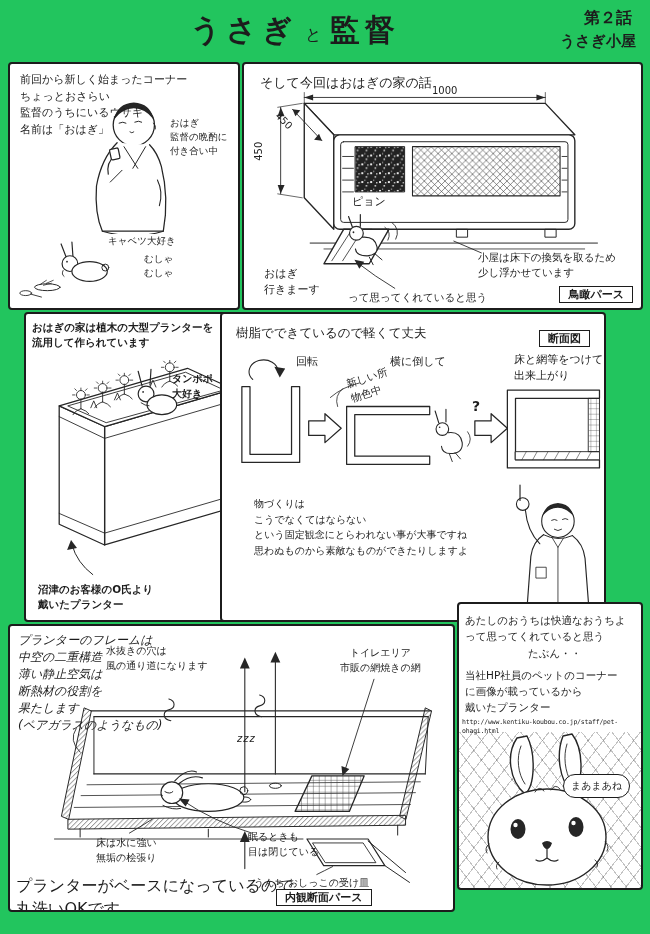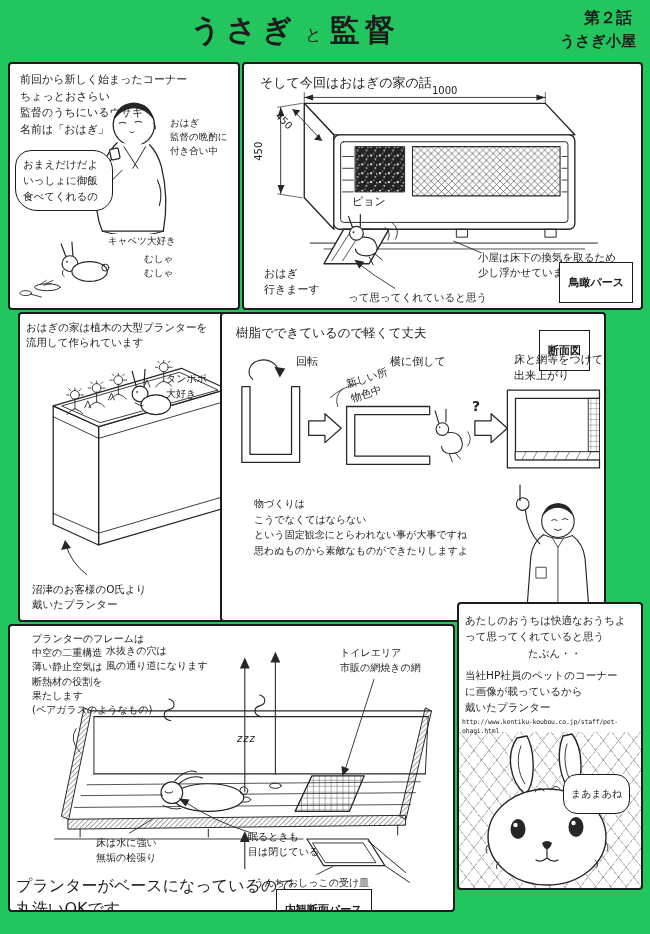--- a/index.html
+++ b/index.html
@@ -11,28 +11,28 @@
   .hdr-title { position:absolute; left:60px; top:10px; width:470px; text-align:center; white-space:nowrap; }
   .t-big { font-size:30px; font-weight:bold; letter-spacing:5px; }
   .t-and { font-size:16px; margin:0 8px; }
   .hdr-ep { position:absolute; right:18px; top:8px; font-size:16px; font-weight:bold; }
   .hdr-ep2 { position:absolute; right:14px; top:32px; font-size:15px; font-weight:bold; }
 
   
   .panel { position:absolute; border:2px solid #1c1c1c; border-radius:4px; background:#fff; overflow:hidden; }
   #panel1 { left:8px;  top:62px;  width:232px; height:248px; }
   #panel2 { left:242px; top:62px;  width:401px; height:248px; }
-  #panel3 { left:18px;  top:312px; width:254px; height:310px; }
+  #panel3 { left:24px;  top:312px; width:254px; height:310px;font-weight:bold; }
   #panel4 { left:220px; top:312px; width:386px; height:310px; }
   #panel5 { left:8px;  top:624px; width:447px; height:288px; }
   #panel6 { left:457px; top:602px; width:186px; height:288px; }
 
   .art { position:absolute; left:0; top:0; width:100%; height:100%; }
   .txt { position:absolute; white-space:pre-line; line-height:1.45; color:#1c1c1c; }
-  .label-box { position:absolute; border:1.6px solid #1c1c1c; background:#fff; padding:12px 8px; font-size:11px; font-weight:bold; white-space:nowrap; }
+  .label-box { position:absolute; border:1.6px solid #1c1c1c; background:#fff; padding:0 8px; font-size:11px; font-weight:bold; white-space:nowrap; }
   .bubble { position:absolute; background:#fff; border:1.4px solid #1c1c1c; white-space:pre-line; }
 
   
   .p1-intro   { left:10px;  top:8px;   font-size:11px; line-height:1.5; }
   .p1-drink   { left:160px; top:52px;  font-size:9.5px; }
   .p1-bubble  { left:5px;   top:86px;  width:98px; font-size:10.5px; line-height:1.5;
                 padding:6px 7px; border-radius:16px 20px 18px 22px; }
   .p1-cabbage { left:98px;  top:170px; font-size:9.5px; background:#fff; }
   .p1-munch   { left:134px; top:188px; font-size:9.5px; }
 
@@ -56,40 +56,40 @@
   .p4-heading { left:14px;  top:10px;  font-size:12.5px; }
   .p4-label   { right:14px; top:16px; }
   .p4-kaiten  { left:74px;  top:40px;  font-size:11px; }
   .p4-yoko    { left:168px; top:40px;  font-size:11px; }
   .p4-newpl   { left:126px; top:56px;  font-size:10.5px; transform:rotate(-18deg); }
   .p4-q       { left:250px; top:82px;  font-size:14px; font-weight:bold; }
   .p4-step3   { left:292px; top:38px;  font-size:11px; }
   .p4-body    { left:32px;  top:182px; font-size:10px; line-height:1.55; }
 
   
-  .p5-frame   { left:22px;   top:6px;   font-size:10px; line-height:1.42; }
+  .p5-frame   { left:8px;   top:6px;   font-size:12px; line-height:1.42;font-style:italic; }
   .p5-holes   { left:96px;  top:18px;  font-size:10px; }
-  .p5-toilet  { left:330px; top:20px;  font-size:10px; }
+  .p5-toilet  { left:330px; top:20px;  font-size:10px;text-align:center; }
   .p5-zzz     { left:214px; top:106px; font-size:10px; font-style:italic; letter-spacing:1px;margin-left:13px; }
   .p5-sleep   { left:238px; top:204px; font-size:10px; }
   .p5-floor   { left:86px;  top:210px; font-size:10px; }
   .p5-tray    { left:244px; top:250px; font-size:10px; }
   .p5-wash    { left:6px;   top:248px; font-size:16px; }
   .p5-label   { left:266px; top:263px; }
 
   
   .p6-text1 { left:6px; top:8px;  font-size:10.5px; line-height:1.55; white-space:pre-wrap; }
   .p6-text2 { left:6px; top:64px; font-size:10.5px; line-height:1.5; }
   .p6-url   { left:3px; top:114px; font-size:6.5px; font-family:"DejaVu Sans Mono","Liberation Mono",monospace; letter-spacing:-0.2px; }
   .p6-art   { position:absolute; left:0; top:128px; width:182px; height:156px;
               background:
                 repeating-linear-gradient(52deg,  rgba(40,40,40,.28) 0 1px, transparent 1px 12px),
                 repeating-linear-gradient(-52deg, rgba(40,40,40,.28) 0 1px, transparent 1px 12px); }
   .p6-svg   { position:absolute; left:0; top:0; width:100%; height:100%; }
-  .p6-bubble { left:104px; top:42px; font-size:10px; padding:12px 7px; border-radius:14px;font-family:Liberation Serif, serif; }
+  .p6-bubble { left:104px; top:42px; font-size:10px; padding:4px 7px; border-radius:14px;font-family:Liberation Serif, serif; }
 </style>
 </head>
 <body>
 
 <div class="page">
 
   <div class="hdr-title">
     <span class="t-big">うさぎ</span><span class="t-and">と</span><span class="t-big">監督</span>
   </div>
   <div class="hdr-ep">第２話</div>
@@ -124,23 +124,20 @@
         <path d="M21,234 l11,3" stroke-width="0.9"></path>
       </g>
     </svg>
     <div class="txt p1-intro">前回から新しく始まったコーナー
 ちょっとおさらい
 監督のうちにいるウサギ
 名前は「おはぎ」</div>
     <div class="txt p1-drink">おはぎ
 監督の晩酌に
 付き合い中</div>
-    <div class="bubble p1-bubble">おまえだけだよ
-いっしょに御飯
-食べてくれるの</div>
     <div class="txt p1-cabbage">キャベツ大好き</div>
     <div class="txt p1-munch">むしゃ
 むしゃ</div>
   </section>
 
   <section class="panel" id="panel2">
     <svg class="art" viewBox="0 0 401 248">
       <defs>
         <pattern id="mesh2" width="7" height="7" patternUnits="userSpaceOnUse">
           <path d="M0,7 L7,0 M0,0 L7,7" stroke="#3a3a3a" stroke-width="0.6" fill="none"></path>

